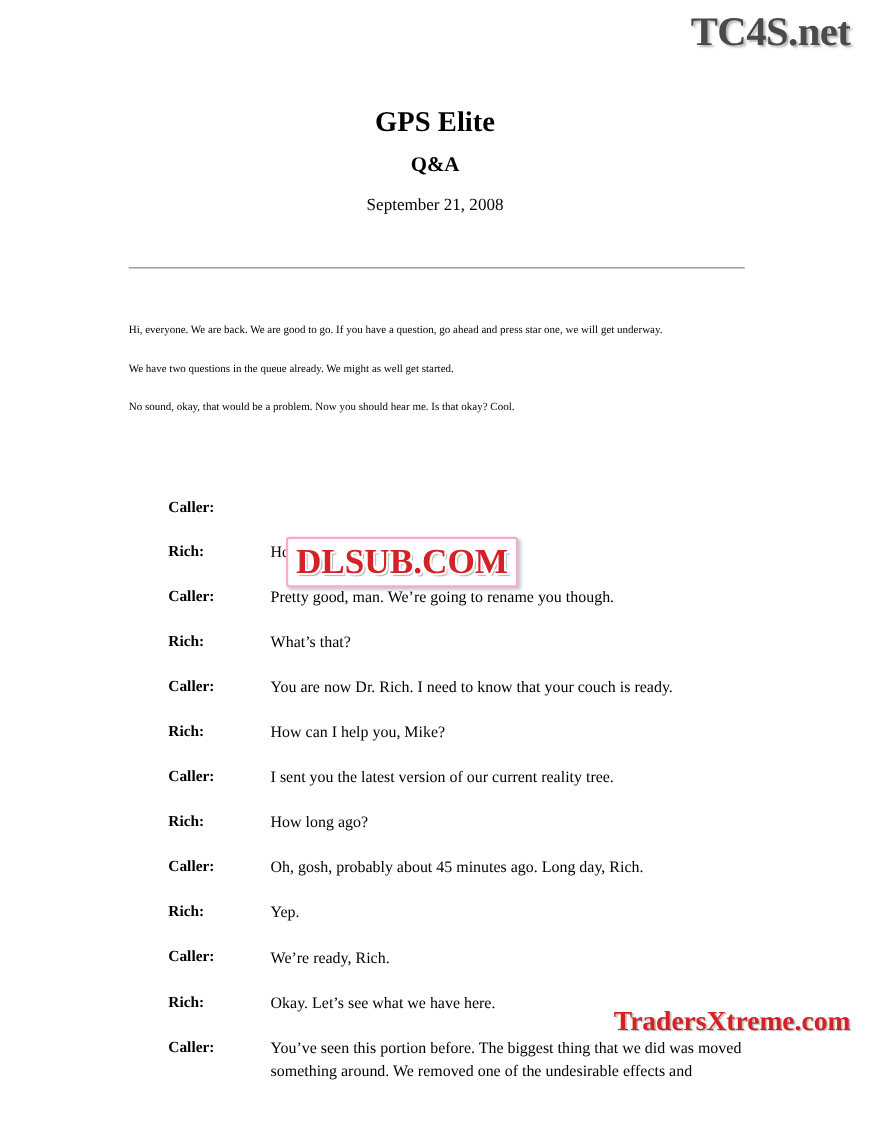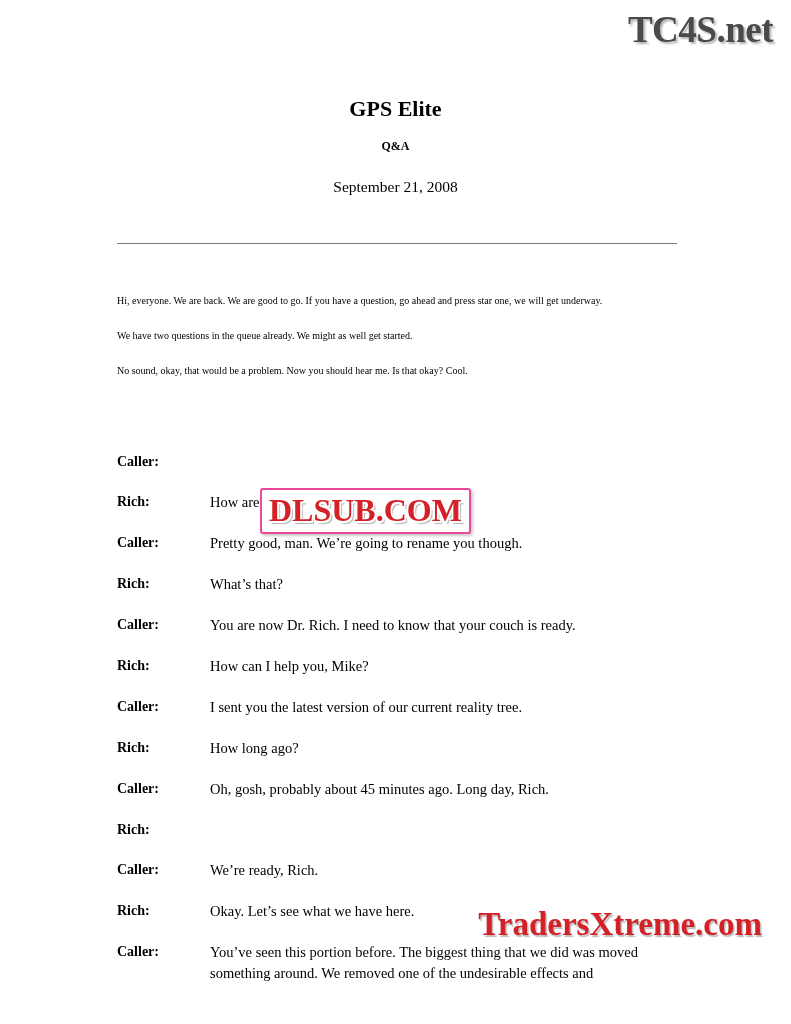--- a/index.html
+++ b/index.html
@@ -35,30 +35,30 @@
     text-shadow: 2px 2px 2px rgba(120,120,120,0.55);
     white-space: nowrap;
   }
 
   
   .doc-title {
     position: absolute;
     left: 0; right: 0;
     top: 96px;
     text-align: center;
-    font-size: 22px;
+    font-size: 26px;
     font-weight: bold;
     font-family: "Liberation Serif", serif;
   }
   .doc-subtitle {
     position: absolute;
     left: 0; right: 0;
     top: 139px;
     text-align: center;
-    font-size: 12px;
+    font-size: 19px;
     font-weight: bold;
     font-family: "Liberation Serif", serif;
   }
   .doc-date {
     position: absolute;
     left: 0; right: 0;
     top: 178px;
     text-align: center;
     font-size: 15.5px;
     font-family: "Liberation Serif", serif;
@@ -100,61 +100,62 @@
     display: flex;
     align-items: flex-start;
     margin-bottom: 20px;
   }
   .turn .speaker {
     width: 93px;
     flex: 0 0 93px;
     font-weight: bold;
     font-size: 14px;
     line-height: 20px;
+    margin-left: 36px;
   }
   .turn .line {
     flex: 1;
     line-height: 21px;
     padding-top: 0px;
   }
   .turn.wrapped { margin-bottom: 0; }
 
   
   .wm-mid {
     position: absolute;
     left: 260px;
     top: 488px;
     font-family: "Liberation Serif", serif;
     font-weight: bold;
     font-style: normal;
     font-size: 32px;
     letter-spacing: 0px;
     color: #d42027;
     background: #ffffff;
-    border: 2px solid #ec4899;
+    border: 2px solid #f9a8d4;
     border-radius: 3px;
     padding: 2px 7px 3px 7px;
     text-shadow:
       -1.5px -1.5px 0 #ffffff,
        1.5px -1.5px 0 #ffffff,
       -1.5px  1.5px 0 #ffffff,
        1.5px  1.5px 0 #ffffff,
        2.5px 2.5px 1px rgba(80,80,80,0.45);
     white-space: nowrap;
     box-shadow: 2px 2px 3px rgba(100,100,100,0.35);
   }
 
   
   .wm-bottom {
     position: absolute;
-    right: 29px;
+    right: 18px;
     bottom: 20px;
     font-family: "Liberation Serif", serif;
     font-weight: bold;
-    font-size: 33px;
+    font-size: 25px;
     color: #d42027;
     text-shadow: 1.5px 1.5px 1px rgba(120,120,120,0.5);
     white-space: nowrap;
   }
 </style>
 </head>
 <body>
 
 <div class="page">
 
@@ -203,20 +204,21 @@
     <div class="turn">
       <div class="speaker">Rich:</div>
       <div class="line">How long ago?</div>
     </div>
     <div class="turn">
       <div class="speaker">Caller:</div>
       <div class="line">Oh, gosh, probably about 45 minutes ago. Long day, Rich.</div>
     </div>
     <div class="turn">
       <div class="speaker">Rich:</div>
+      <div class="line">Yep.</div>
     </div>
     <div class="turn">
       <div class="speaker">Caller:</div>
       <div class="line">We’re ready, Rich.</div>
     </div>
     <div class="turn">
       <div class="speaker">Rich:</div>
       <div class="line">Okay. Let’s see what we have here.</div>
     </div>
     <div class="turn wrapped">

